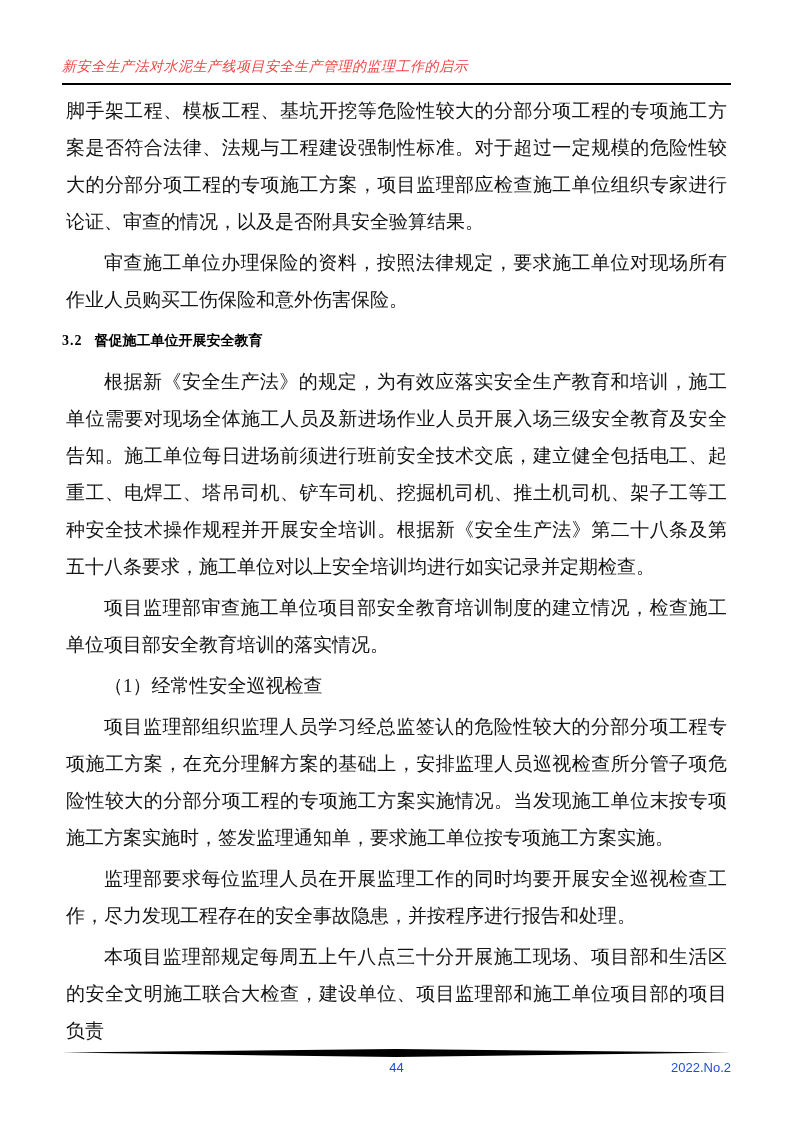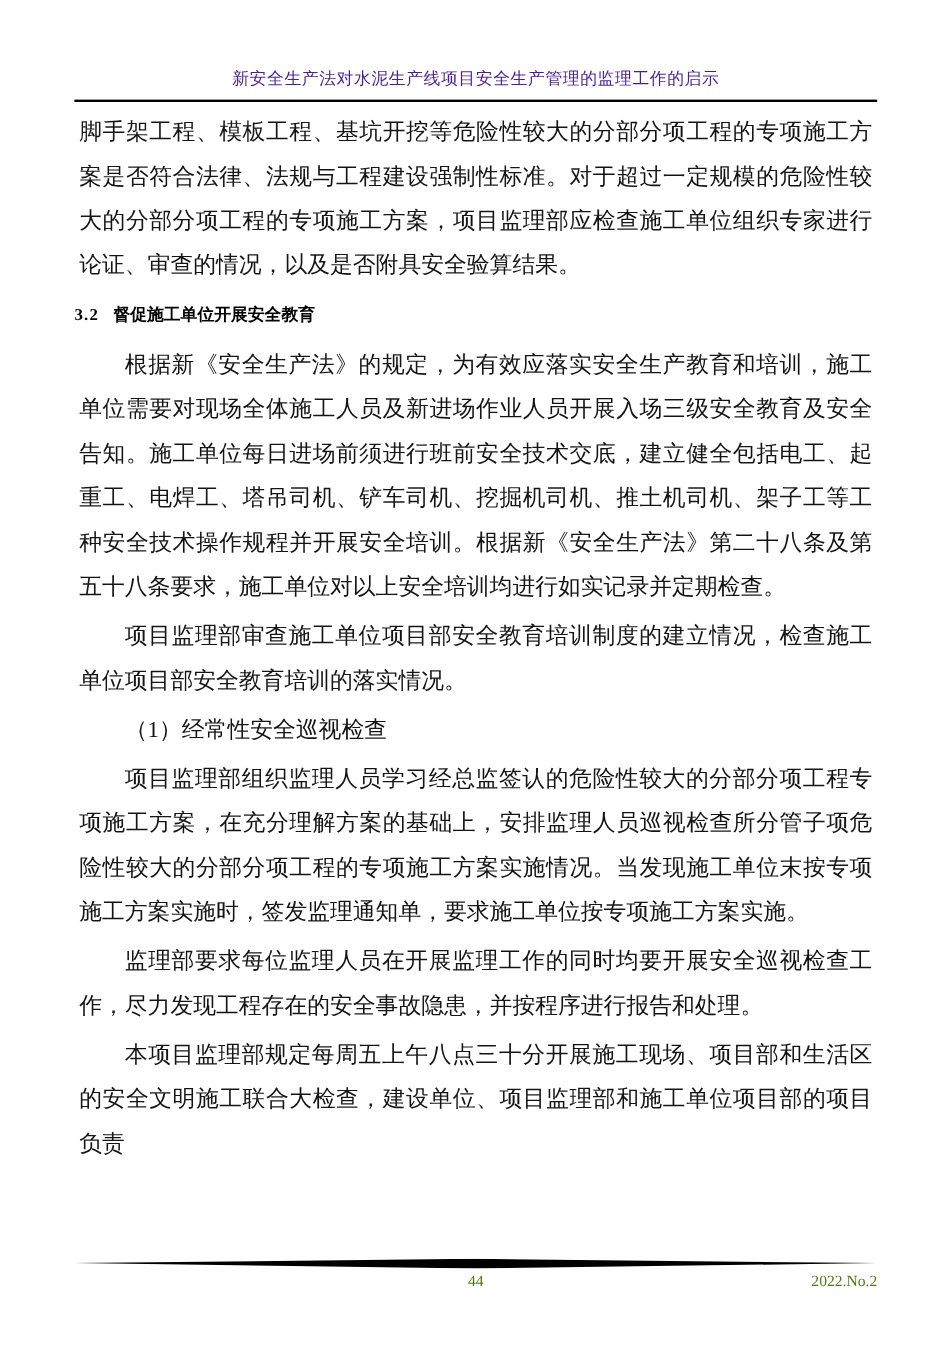--- a/index.html
+++ b/index.html
@@ -18,25 +18,25 @@
   .page {
     position: absolute;
     inset: 0;
   }
   
   .running-head {
     position: absolute;
     left: 62px;
     top: 57px;
     width: 669px;
-    text-align: center;
     font-size: 14px;
     line-height: 20px;
     letter-spacing: 0.5px;
-    color: #4c1d95;
+    color: #ef4444;
+    font-style: italic;
   }
   .head-rule {
     position: absolute;
     left: 62px;
     top: 83px;
     width: 669px;
     height: 0;
     border-top: 2px solid #000000;
   }
   
@@ -81,24 +81,24 @@
     width: 669px;
     height: 8px;
   }
   .footer-rule svg { display: block; }
   .footer-row {
     position: absolute;
     left: 62px;
     top: 1058px;
     width: 669px;
     height: 20px;
-    font-family: Liberation Serif, serif;
+    font-family: Liberation Sans, sans-serif;
     font-size: 13px;
     line-height: 20px;
-    color: #4d7c0f;
+    color: #1d4ed8;
   }
   .page-number {
     position: absolute;
     left: 0;
     width: 100%;
     text-align: center;
   }
   .issue-number {
     position: absolute;
     right: 0;
@@ -110,20 +110,21 @@
 
 <div class="page">
 
   <div class="running-head">新安全生产法对水泥生产线项目安全生产管理的监理工作的启示</div>
   <div class="head-rule"></div>
 
   <div class="content">
 
     <p class="noindent">脚手架工程、模板工程、基坑开挖等危险性较大的分部分项工程的专项施工方案是否符合法律、法规与工程建设强制性标准。对于超过一定规模的危险性较大的分部分项工程的专项施工方案，项目监理部应检查施工单位组织专家进行论证、审查的情况，以及是否附具安全验算结果。</p>
 
+    <p>审查施工单位办理保险的资料，按照法律规定，要求施工单位对现场所有作业人员购买工伤保险和意外伤害保险。</p>
 
     <h2>
       <span class="sec-num">3.2</span><span>督促施工单位开展安全教育</span>
     </h2>
 
     <p>根据新《安全生产法》的规定，为有效应落实安全生产教育和培训，施工单位需要对现场全体施工人员及新进场作业人员开展入场三级安全教育及安全告知。施工单位每日进场前须进行班前安全技术交底，建立健全包括电工、起重工、电焊工、塔吊司机、铲车司机、挖掘机司机、推土机司机、架子工等工种安全技术操作规程并开展安全培训。根据新《安全生产法》第二十八条及第五十八条要求，施工单位对以上安全培训均进行如实记录并定期检查。</p>
 
     <p>项目监理部审查施工单位项目部安全教育培训制度的建立情况，检查施工单位项目部安全教育培训的落实情况。</p>
 
 

